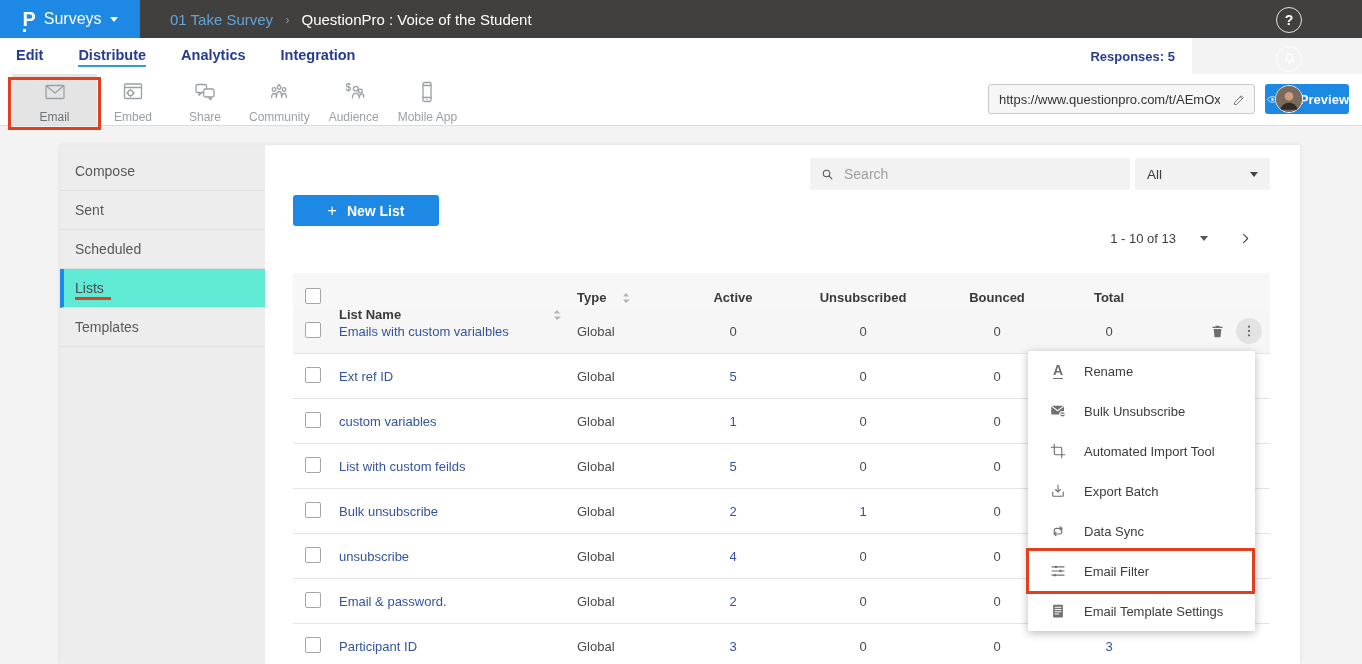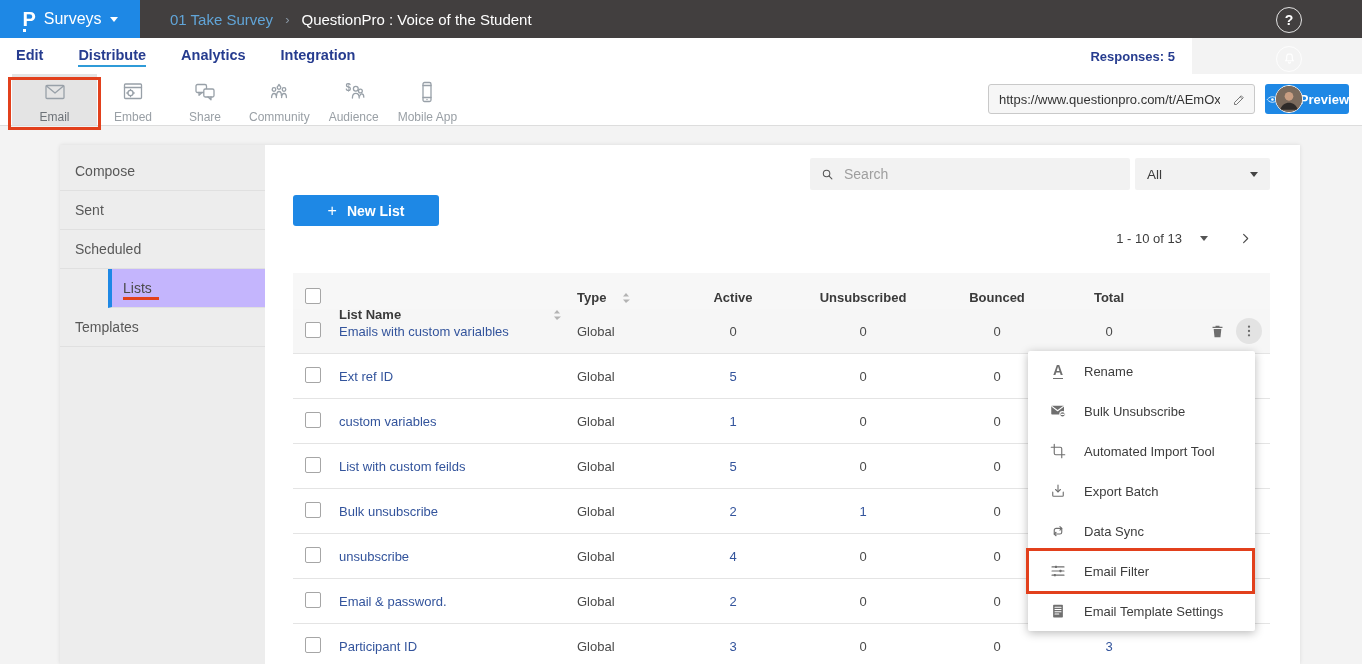--- a/index.html
+++ b/index.html
@@ -62,22 +62,22 @@
     background:var(--blue,#1e88e5); color:#fff; border:none; border-radius:3px; font-family:inherit;
     font-size:13px; font-weight:bold; cursor:pointer; display:flex; align-items:center; justify-content:center; gap:20px; }
   .preview-btn svg { width:15px; height:13px; stroke:#fff; fill:none; stroke-width:1.4; }
   
   .card { position:absolute; left:60px; top:145px; width:1240px; height:519px; background:#fff;
     box-shadow:0 0 4px rgba(0,0,0,.10); z-index:5; }
   .sidebar { position:absolute; left:0; top:0; width:205px; height:519px;
     background:var(--sidebar-bg,#ededed); padding-top:7px; }
   .side-item { height:39px; display:flex; align-items:center; padding-left:15px; font-size:14px;
     color:#585858; cursor:pointer; border-bottom:1px solid #e0e0e0; position:relative; }
-  .side-item.active { background:#c4b5fd; border-left:4px solid var(--blue,#1e88e5);
-    padding-left:11px; color:#4a4a4a;margin-left:48px; }
+  .side-item.active { background:#5eead4; border-left:4px solid var(--blue,#1e88e5);
+    padding-left:11px; color:#4a4a4a; }
   .red-underline { position:absolute; left:15px; bottom:7px; width:36px; height:3px;
     background:var(--red,#e2401c); }
   .side-item.active .red-underline { left:11px; }
   
   .search-box { position:absolute; left:750px; top:13px; width:320px; height:32px; background:#f2f2f2;
     border-radius:2px; display:flex; align-items:center; padding:0 10px; gap:9px; }
   .search-box svg { width:15px; height:15px; stroke:#555; fill:none; stroke-width:1.7; stroke-linecap:round; }
   .search-input { flex:1; border:none; background:transparent; outline:none; font-family:inherit;
     font-size:14px; color:#444; }
   .search-input::placeholder { color:#9e9e9e; }
@@ -85,21 +85,21 @@
     border-radius:2px; display:flex; align-items:center; justify-content:space-between;
     padding:0 12px; font-size:13.5px; color:#3c3c3c; cursor:pointer; }
   .filter-dd .caret { color:#444; }
   
   .new-list-btn { position:absolute; left:233px; top:50px; width:146px; height:31px;
     background:var(--blue,#1e88e5); border:none; border-radius:3px; color:#fff; font-family:inherit;
     font-size:14px; font-weight:bold; cursor:pointer; display:flex; align-items:center;
     justify-content:center; gap:10px; }
   .new-list-plus { font-size:16px; font-weight:normal; }
   .pagination { position:absolute; top:86px; right:47px; display:flex; align-items:center; gap:30px; }
-  .range-dd { display:flex; align-items:center; gap:18px; font-size:13px; color:#3c3c3c; cursor:pointer; }
+  .range-dd { display:flex; align-items:center; gap:24px; font-size:13px; color:#3c3c3c; cursor:pointer; }
   .range-dd .caret { color:#555; }
   .next-btn { background:transparent; border:none; cursor:pointer; display:flex; align-items:center; }
   .next-btn svg { width:15px; height:15px; stroke:#4a4a4a; fill:none; stroke-width:1.8;
     stroke-linecap:round; stroke-linejoin:round; }
   
   .table { position:absolute; left:233px; top:128px; width:977px; }
   .trow { display:grid; grid-template-columns:46px 238px 96px 120px 140px 128px 96px 1fr;
     align-items:center; }
   .thead { height:36px; background:#f7f7f7; font-size:13px; font-weight:bold; color:#3a3a3a; }
   .tbody-row { height:45px; border-bottom:1px solid #e4e4e4; font-size:13px; background:#fff; }

